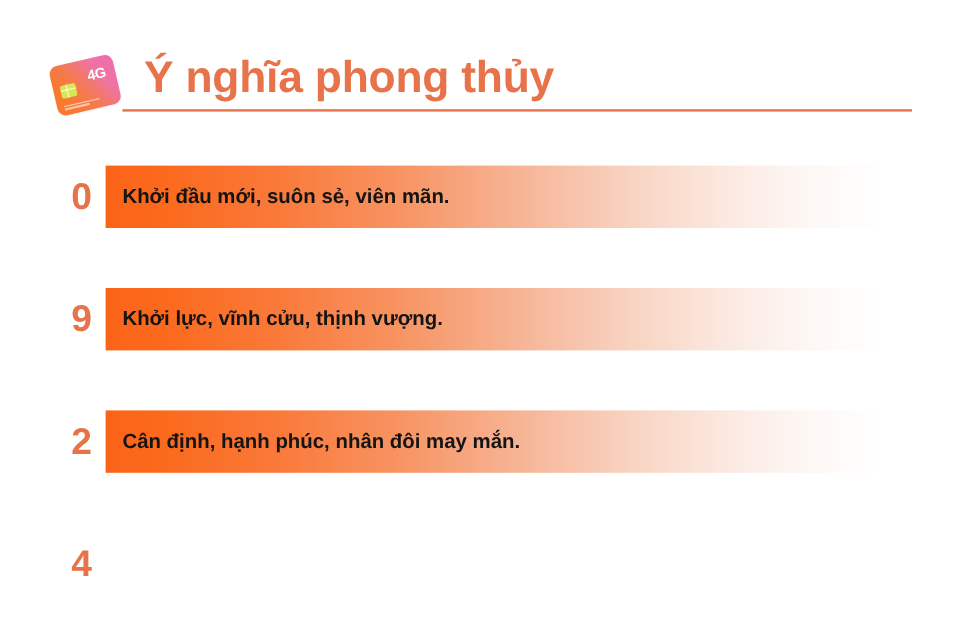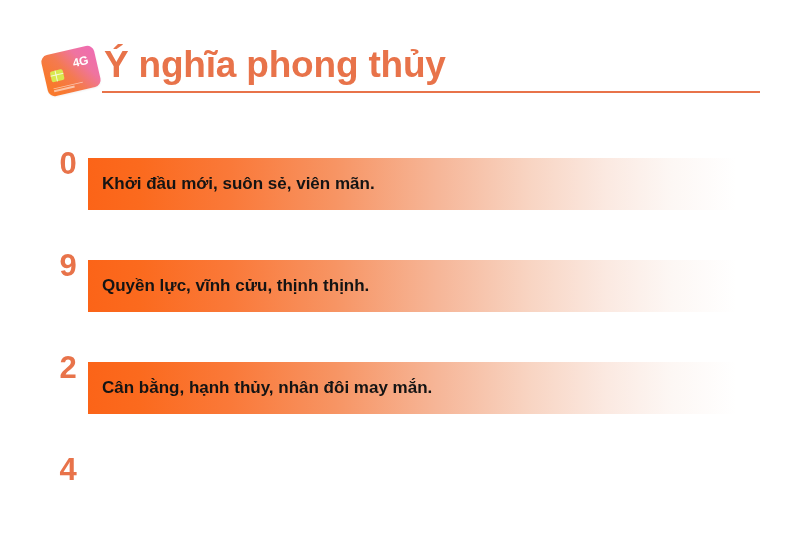--- a/index.html
+++ b/index.html
@@ -90,21 +90,21 @@
   .sim-lines i {
     display: block;
     height: 1.3px;
     margin-bottom: 1.2px;
     background: rgba(255,255,255,0.55);
   }
   .sim-lines i:nth-child(2) { width: 70%; }
 
   .title {
     position: absolute;
-    left: 104px;
+    left: 120px;
     top: 44px;
     font-size: 37px;
     font-weight: bold;
     color: #e8734a;
     letter-spacing: -0.2px;
     white-space: nowrap;
     font-family: "Liberation Sans", sans-serif;
     text-align: right;
   }
   .title-rule {
@@ -150,21 +150,20 @@
       #fb6a1e 8%,
       #fa7939 22%,
       #f79463 38%,
       #f6b698 54%,
       #f8d4c2 68%,
       #fbe9e1 80%,
       #fdf7f4 90%,
       #ffffff 100%);
       display: flex;
       align-items: center;
-      margin-top: 20px;
   }
   .row-text {
     margin-left: 14px;
     font-size: 17px;
     font-weight: bold;
     color: #141414;
     font-family: "Liberation Sans", sans-serif;
     white-space: nowrap;
   }
 </style>
@@ -193,28 +192,28 @@
   <div class="row">
     <div class="row-number">0</div>
     <div class="row-bar">
       <div class="row-text">Khởi đầu mới, suôn sẻ, viên mãn.</div>
     </div>
   </div>
 
   <div class="row">
     <div class="row-number">9</div>
     <div class="row-bar">
-      <div class="row-text">Quyền lực, vĩnh cửu, thịnh thịnh.</div>
+      <div class="row-text">Khởi lực, vĩnh cửu, thịnh vượng.</div>
     </div>
   </div>
 
   <div class="row">
     <div class="row-number">2</div>
     <div class="row-bar">
-      <div class="row-text">Cân bằng, hạnh thủy, nhân đôi may mắn.</div>
+      <div class="row-text">Cân định, hạnh phúc, nhân đôi may mắn.</div>
     </div>
   </div>
 
   <div class="row">
     <div class="row-number">4</div>
   </div>
 
 </div>
 
 </body></html>

